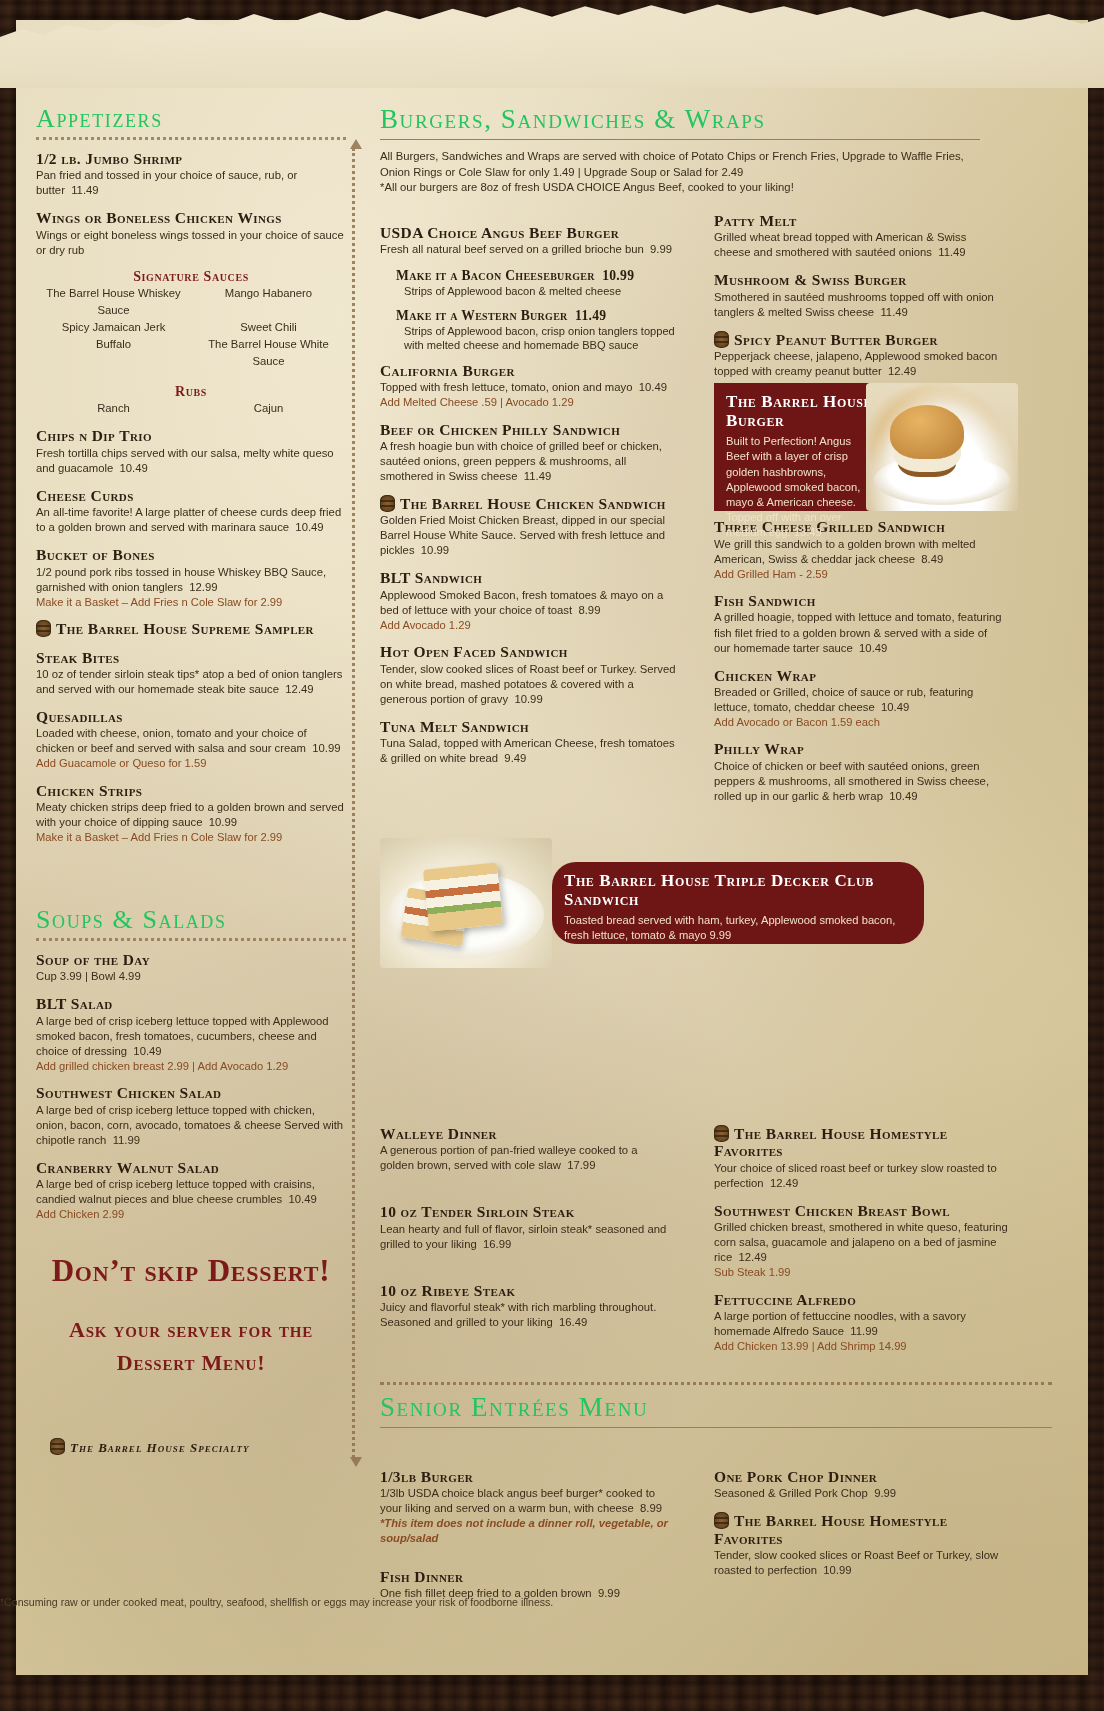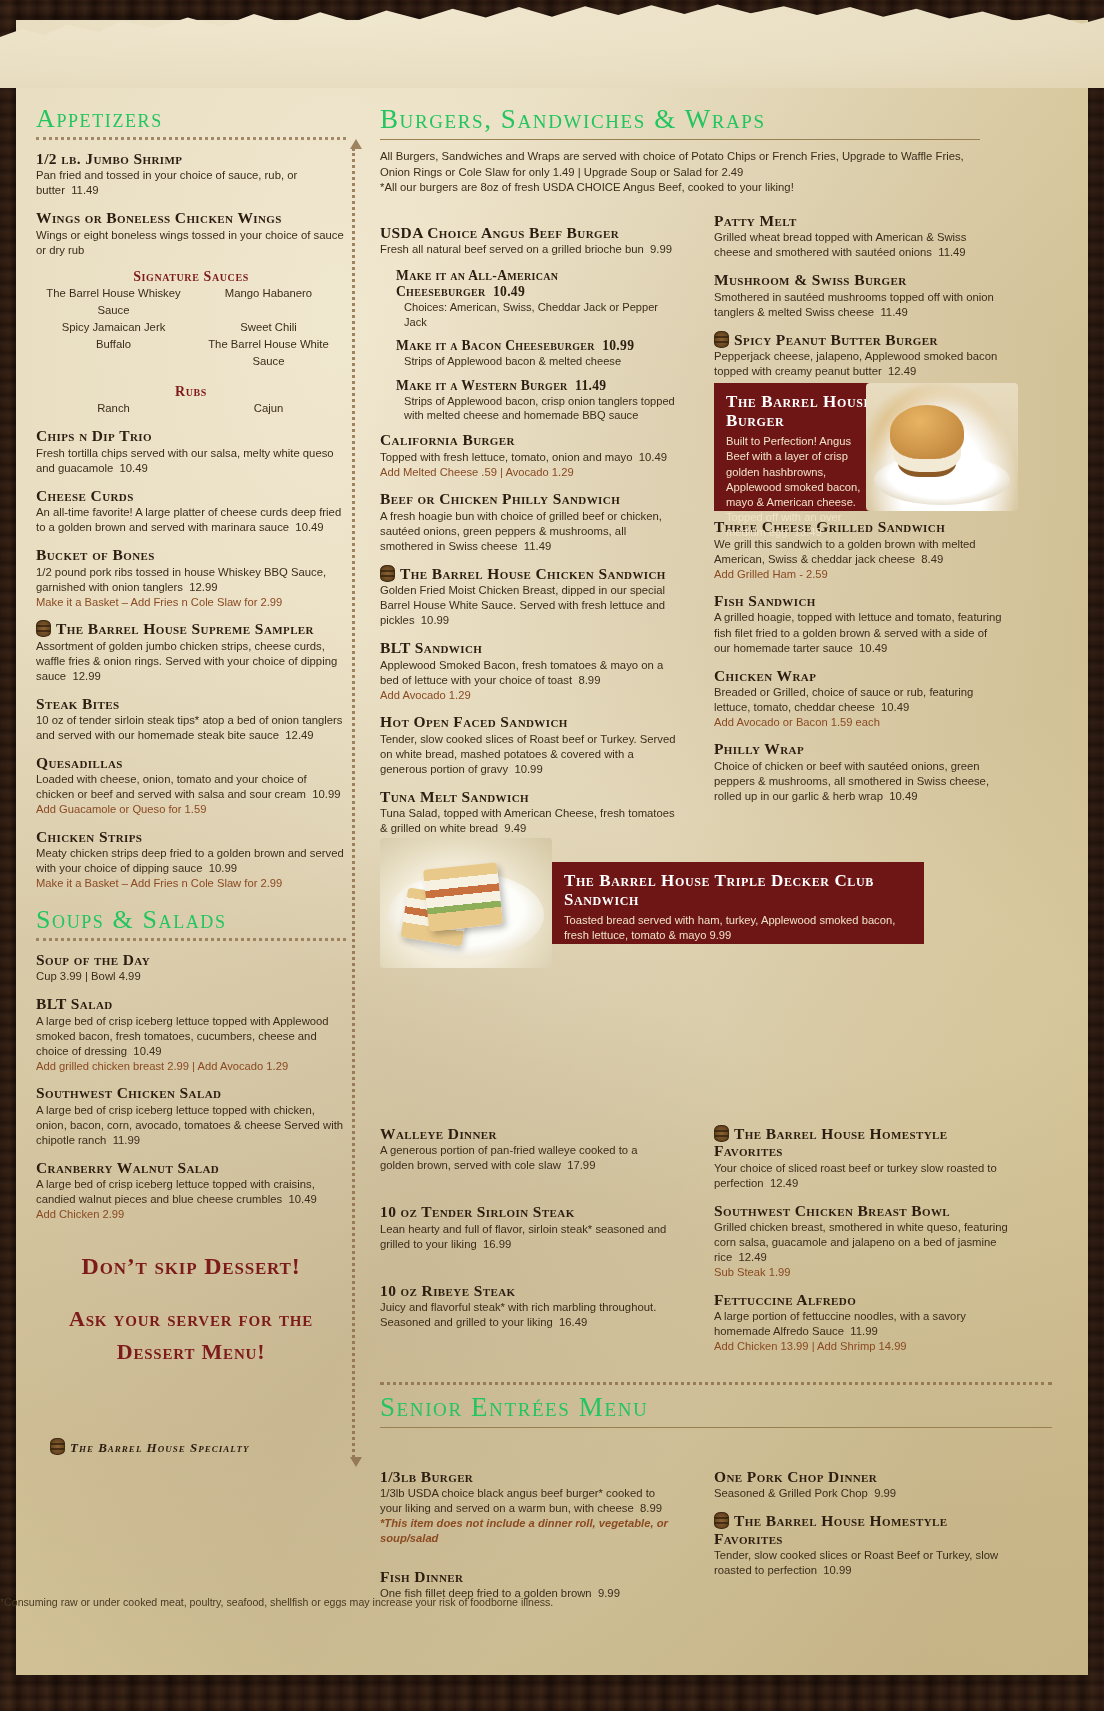--- a/index.html
+++ b/index.html
@@ -190,21 +190,21 @@
     transform:rotate(9deg);
     border-radius:4px;
     box-shadow:2px 4px 6px rgba(0,0,0,.22);
   }
 
   .dessert-block{
     position:absolute; left:36px; top:1248px; width:310px; text-align:center;
     color:#7d1a1a; font-variant:small-caps; font-weight:bold;
     letter-spacing:.8px; line-height:1.5;
   }
-  .dessert-block .l1{ font-size:24px; }
+  .dessert-block .l1{ font-size:31px; }
   .dessert-block .l2{ font-size:22px; margin-top:18px; }
 
   
   .vsep{
     position:absolute; left:352px; top:148px; width:2px; height:1310px;
     border-left:3px dotted #8a6b47; opacity:.8;
   }
   .vsep .arrow-top, .vsep .arrow-bot{
     position:absolute; left:-5px; width:0;height:0;
     border-left:6px solid transparent; border-right:6px solid transparent;
@@ -275,21 +275,20 @@
       <div class="item-name">Cheese Curds</div>
       <div class="item-desc"><span>An all-time favorite! A large platter of cheese curds deep fried to a golden brown and served with marinara sauce</span>&nbsp;&nbsp;<span class="price">10.49</span></div>
     </div>
     <div class="item">
       <div class="item-name">Bucket of Bones</div>
       <div class="item-desc"><span>1/2 pound pork ribs tossed in house Whiskey BBQ Sauce, garnished with onion tanglers</span>&nbsp;&nbsp;<span class="price">12.99</span></div>
       <div class="addon">Make it a Basket – Add Fries n Cole Slaw for 2.99</div>
     </div>
     <div class="item">
       <div class="item-name"><span class="barrel"></span><span>The Barrel House Supreme Sampler</span></div>
-      <div class="item-desc"><span>Assortment of golden jumbo chicken strips, cheese curds, waffle fries &amp; onion rings. Served with your choice of dipping sauce</span>&nbsp;&nbsp;<span class="price">12.99</span></div>
     </div>
     <div class="item">
       <div class="item-name">Steak Bites</div>
       <div class="item-desc"><span>10 oz of tender sirloin steak tips* atop a bed of onion tanglers and served with our homemade steak bite sauce</span>&nbsp;&nbsp;<span class="price">12.49</span></div>
     </div>
     <div class="item">
       <div class="item-name">Quesadillas</div>
       <div class="item-desc"><span>Loaded with cheese, onion, tomato and your choice of chicken or beef and served with salsa and sour cream</span>&nbsp;&nbsp;<span class="price">10.99</span></div>
       <div class="addon">Add Guacamole or Queso for 1.59</div>
     </div>
@@ -339,24 +338,20 @@
     <div class="note" style="white-space:pre-line">All Burgers, Sandwiches and Wraps are served with choice of Potato Chips or French Fries, Upgrade to Waffle Fries, Onion Rings or Cole Slaw for only 1.49  |  Upgrade Soup or Salad for 2.49
 *All our burgers are 8oz of fresh USDA CHOICE Angus Beef, cooked to your liking!</div>
   </div>
 
   <div style="position:absolute; left:380px; top:224px; width:300px;">
     <div class="item">
       <div class="item-name"><span>USDA Choice Angus Beef Burger</span></div>
       <div class="item-desc"><span>Fresh all natural beef served on a grilled brioche bun</span>&nbsp;&nbsp;<span class="price">9.99</span></div>
     </div>
     <div class="sub-item">
-      <div class="sub-name"><span>Make it an All-American Cheeseburger</span>&nbsp;&nbsp;<span class="price">10.49</span></div>
-      <div class="sub-desc">Choices: American, Swiss, Cheddar Jack or Pepper Jack</div>
-    </div>
-    <div class="sub-item">
       <div class="sub-name"><span>Make it a Bacon Cheeseburger</span>&nbsp;&nbsp;<span class="price">10.99</span></div>
       <div class="sub-desc">Strips of Applewood bacon &amp; melted cheese</div>
     </div>
     <div class="sub-item">
       <div class="sub-name"><span>Make it a Western Burger</span>&nbsp;&nbsp;<span class="price">11.49</span></div>
       <div class="sub-desc">Strips of Applewood bacon, crisp onion tanglers topped with melted cheese and homemade BBQ sauce</div>
     </div>
     <div class="item">
       <div class="item-name">California Burger</div>
       <div class="item-desc"><span>Topped with fresh lettuce, tomato, onion and mayo</span>&nbsp;&nbsp;<span class="price">10.49</span></div>
@@ -427,21 +422,21 @@
     <div class="plate"></div>
     <div class="bun"></div>
     <div class="waffle"></div>
   </div>
 
   <div class="photo club-photo">
     <div class="plate2"></div>
     <div class="sand2"></div>
     <div class="sand"></div>
   </div>
-  <div class="feature-red" style="left:552px; top:862px; width:372px; height:82px;">
+  <div class="feature-red" style="left:552px; top:862px; width:372px; height:82px;border-radius:24px;">
     <div class="f-title">The Barrel House Triple Decker Club Sandwich</div>
     <div class="f-desc">Toasted bread served with ham, turkey, Applewood smoked bacon, fresh lettuce, tomato &amp; mayo  9.99</div>
   </div>
 
 
   <div style="position:absolute; left:380px; top:1125px; width:290px;">
     <div class="item" style="margin-bottom:30px">
       <div class="item-name">Walleye Dinner</div>
       <div class="item-desc"><span>A generous portion of pan-fried walleye cooked to a golden brown, served with cole slaw</span>&nbsp;&nbsp;<span class="price">17.99</span></div>
     </div>

